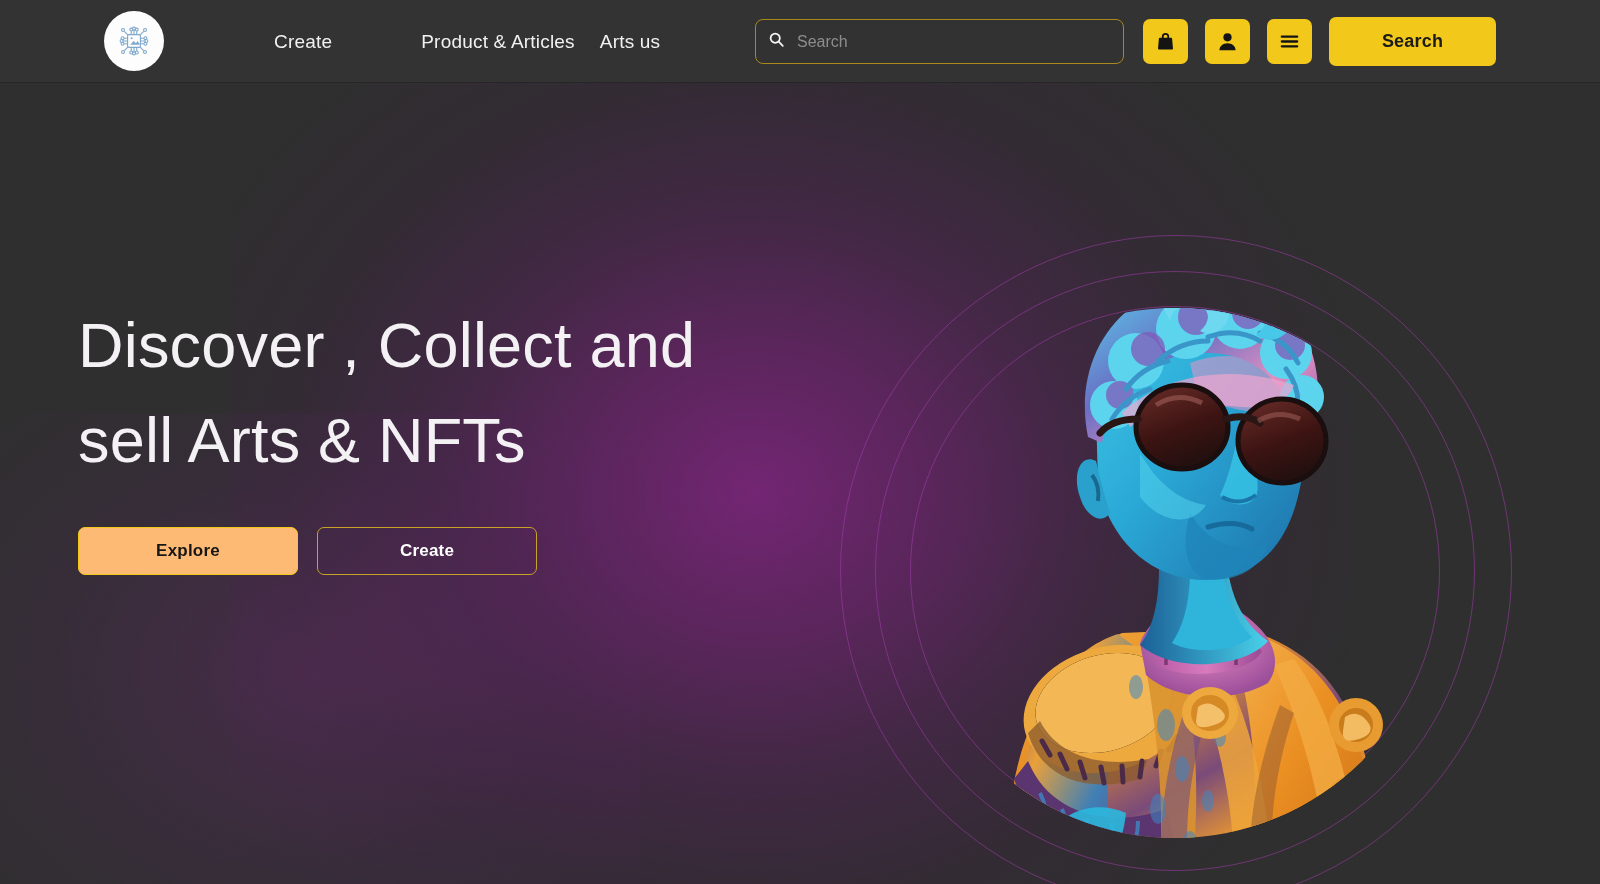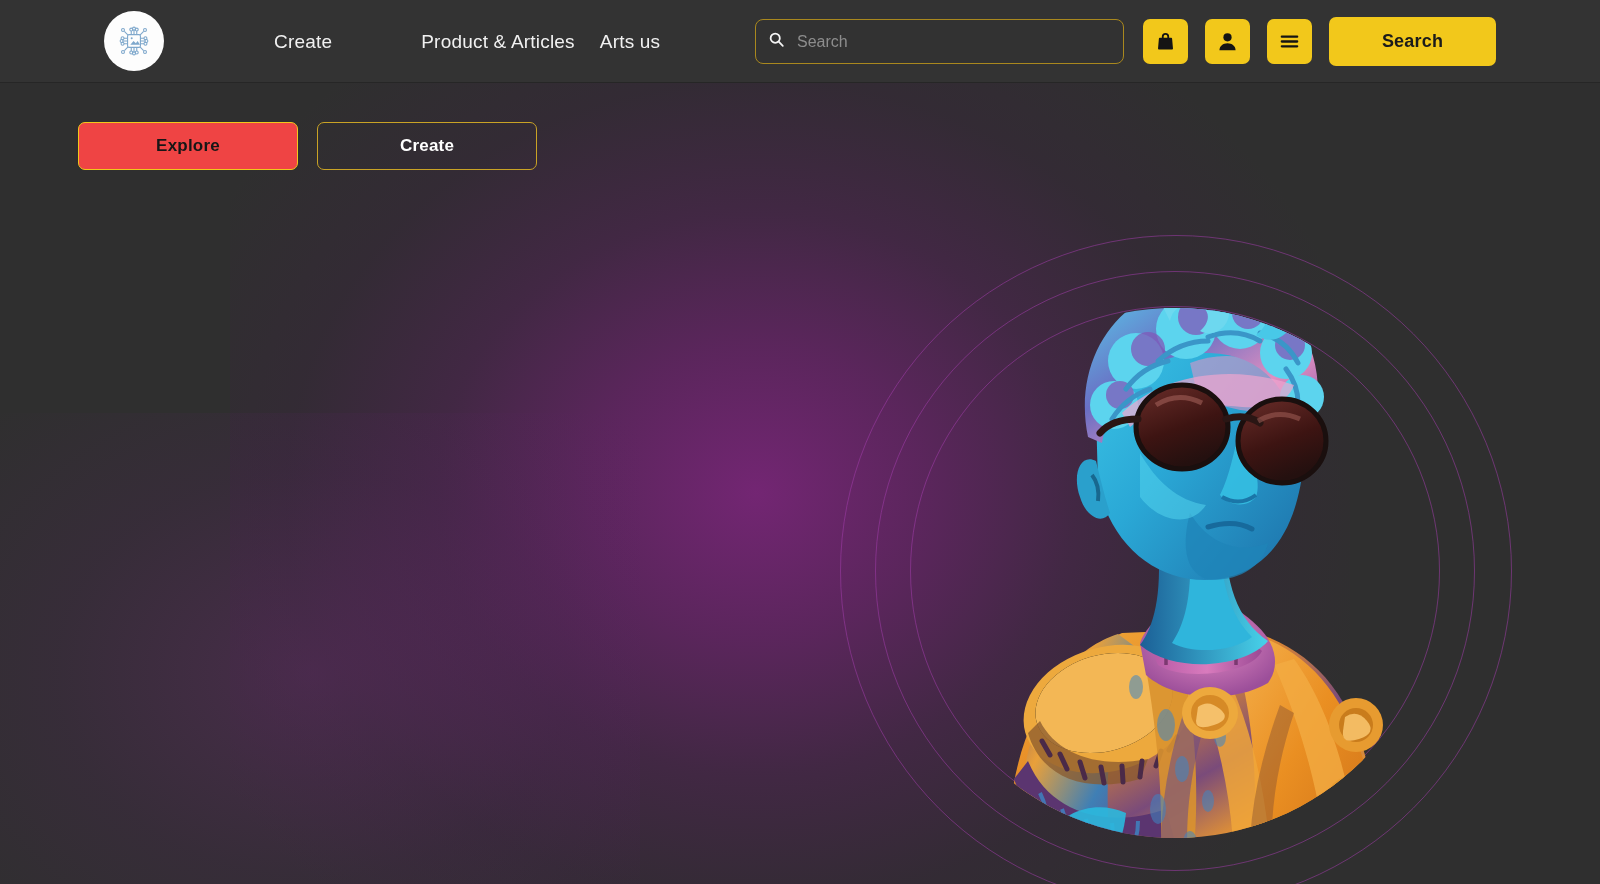--- a/index.html
+++ b/index.html
@@ -212,21 +212,21 @@
     width: 220px;
     height: 48px;
     border-radius: 7px;
     font-size: 17px;
     font-weight: 700;
     font-family: "Liberation Sans", sans-serif;
     cursor: pointer;
     letter-spacing: 0.2px;
   }
   .btn-primary {
-    background: #ef4444;
+    background: #fdba74;
     border: 1px solid #f2c81b;
     color: #161616;
   }
   .btn-ghost {
     background: transparent;
     border: 1px solid #c9a325;
     color: #ffffff;
   }
 </style>
 </head>
@@ -507,18 +507,20 @@
           <path d="M248 206 q-26 0 -38 14" stroke="#2a1614" stroke-width="7" fill="none" stroke-linecap="round"></path>
 
           <path d="M266 192 q22 -14 46 -2" stroke="#a8645c" stroke-width="5" fill="none" opacity="0.55"></path>
           <path d="M368 208 q20 -12 42 -2" stroke="#a8645c" stroke-width="5" fill="none" opacity="0.5"></path>
         </g>
       </g>
     </svg>
   </div>
 
   <div class="hero-text">
+    <h1 class="hero-title">Discover , Collect and
+sell Arts &amp; NFTs</h1>
     <div class="hero-actions">
       <button class="btn btn-primary">Explore</button>
       <button class="btn btn-ghost">Create</button>
     </div>
   </div>
 </div>
 
 </body></html>

